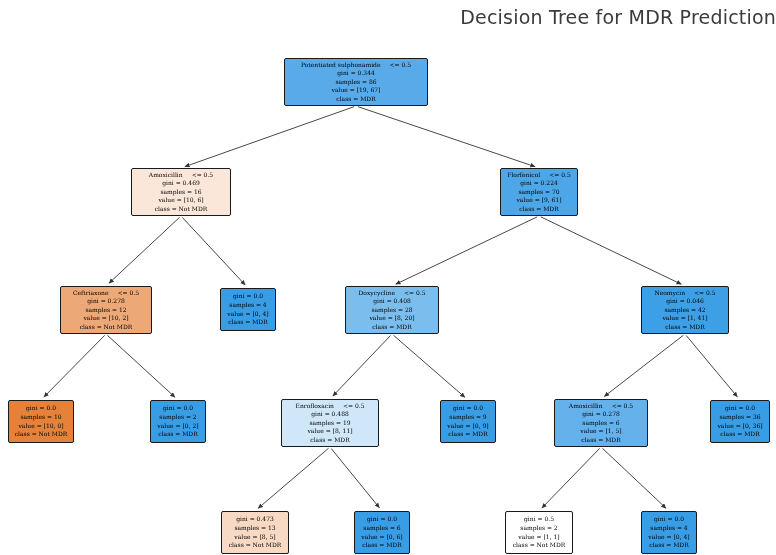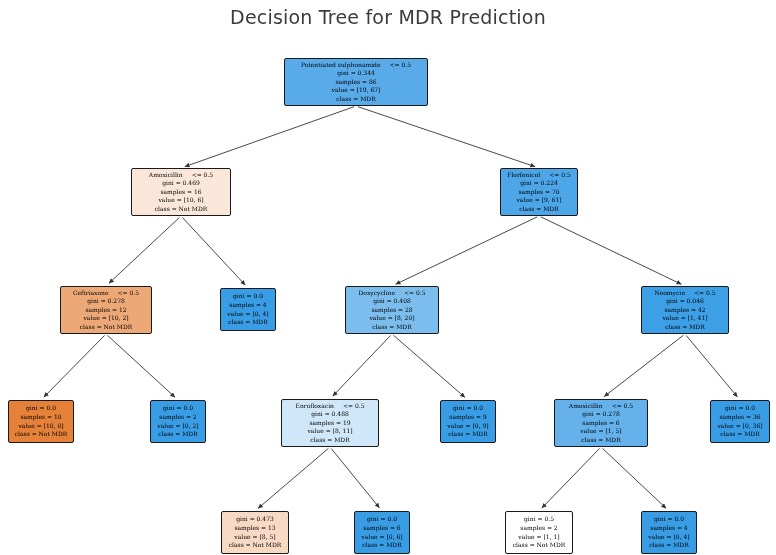--- a/index.html
+++ b/index.html
@@ -3,21 +3,21 @@
 <meta charset="utf-8">
 <style>
   html,body{margin:0;padding:0;}
   body{
     width:776px;height:555px;background:#ffffff;
     font-family:"DejaVu Sans","Liberation Sans",sans-serif;
     position:relative;overflow:hidden;
   }
   #chart-title{
     position:absolute;left:0;top:0;width:776px;
-    text-align:center;font-size:19px;color:#3b3b3b;
+    text-align:right;font-size:19px;color:#3b3b3b;
     font-weight:400;letter-spacing:.2px;padding-top:6px;
   }
   #tree-canvas{position:absolute;left:0;top:0;width:776px;height:555px;}
   #edges{position:absolute;left:0;top:0;width:776px;height:555px;pointer-events:none;}
   .tree-node{
     position:absolute;box-sizing:border-box;
     border:1px solid #1a1a1a;border-radius:2px;
     font-size:6px;line-height:8.6px;text-align:center;
     color:#000;padding:2px 3px 2px 3px;
     font-family:"DejaVu Serif","Liberation Serif",serif;

